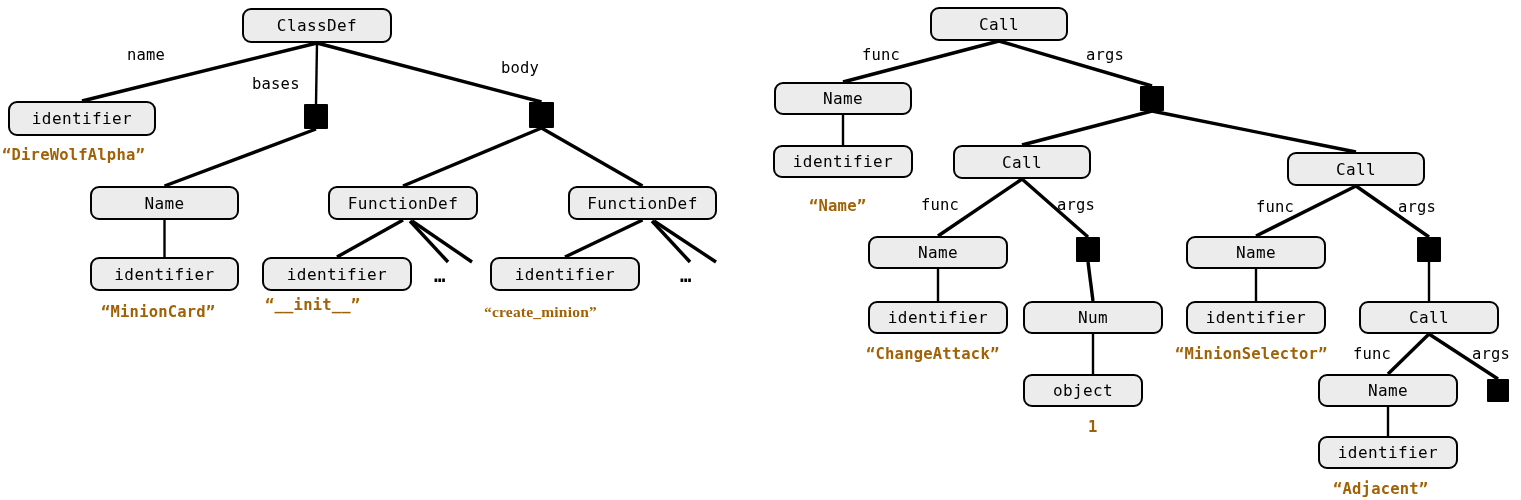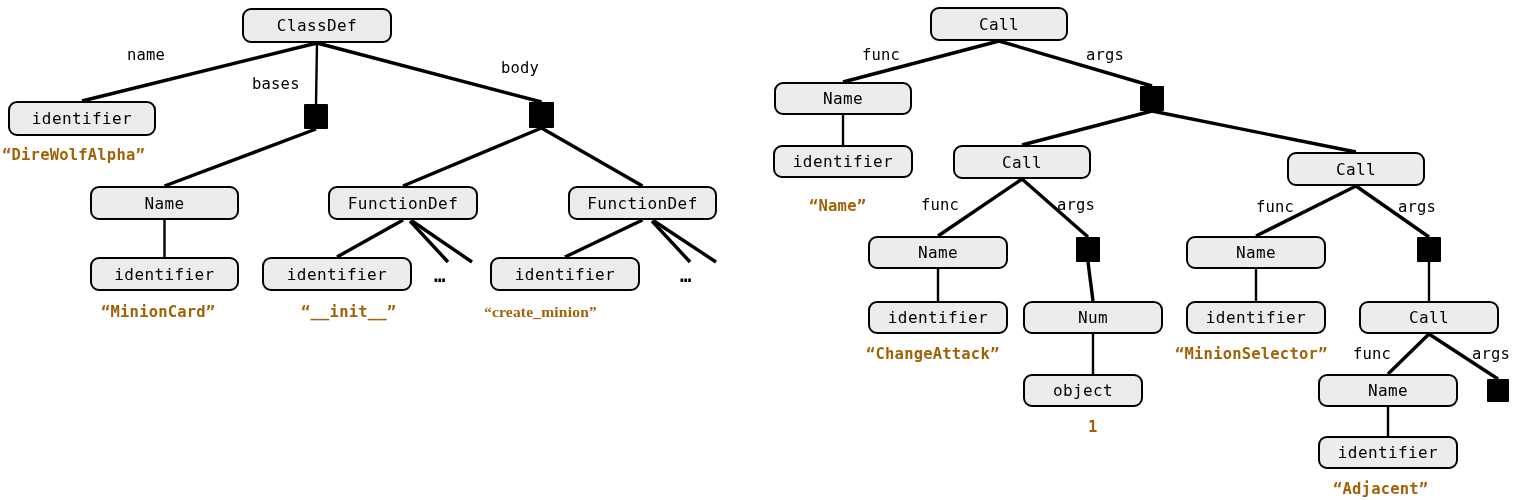--- a/index.html
+++ b/index.html
@@ -63,21 +63,21 @@
       <div class="node" style="left: 262px; top: 257px; width: 150px; height: 34px; background: rgb(236, 236, 236); border-color: rgb(0, 0, 0);">identifier</div>
       <div class="node" style="left: 568px; top: 186px; width: 149px; height: 34px; background: rgb(236, 236, 236); border-color: rgb(0, 0, 0);">FunctionDef</div>
       <div class="node" style="left: 490px; top: 257px; width: 150px; height: 34px; background: rgb(236, 236, 236); border-color: rgb(0, 0, 0);">identifier</div>
       <div class="bullet" style="left: 304px; top: 104px; width: 24px; height: 25px; background: rgb(0, 0, 0);"></div>
       <div class="bullet" style="left: 529px; top: 102px; width: 25px; height: 26px; background: rgb(0, 0, 0);"></div>
       <div class="edgelabel" style="left: 127px; top: 46px;">name</div>
       <div class="edgelabel" style="left: 252px; top: 75px;">bases</div>
       <div class="edgelabel" style="left: 463px; top: 59px; margin-left: 38px;">body</div>
       <div class="strlabel" style="left: 2px; top: 146px;">“DireWolfAlpha”</div>
       <div class="strlabel" style="left: 101px; top: 303px;">“MinionCard”</div>
-      <div class="strlabel" style="left: 265px; top: 303px; margin-left: 36px;">“__init__”</div>
+      <div class="strlabel" style="left: 265px; top: 296px;">“__init__”</div>
       <div class="strlabel" style="left: 484px; top: 303px; font-family: Liberation Serif, serif;">“create_minion”</div>
       <div class="ellipsis" style="left: 434px; top: 264px;">…</div>
       <div class="ellipsis" style="left: 680px; top: 264px;">…</div>
       <div class="node" style="left: 930px; top: 7px; width: 138px; height: 34px; background: rgb(236, 236, 236); border-color: rgb(0, 0, 0);">Call</div>
       <div class="node" style="left: 774px; top: 82px; width: 138px; height: 33px; background: rgb(236, 236, 236); border-color: rgb(0, 0, 0);">Name</div>
       <div class="node" style="left: 773px; top: 145px; width: 140px; height: 33px; background: rgb(236, 236, 236); border-color: rgb(0, 0, 0);">identifier</div>
       <div class="node" style="left: 953px; top: 145px; width: 138px; height: 34px; background: rgb(236, 236, 236); border-color: rgb(0, 0, 0);">Call</div>
       <div class="node" style="left: 868px; top: 236px; width: 140px; height: 33px; background: rgb(236, 236, 236); border-color: rgb(0, 0, 0);">Name</div>
       <div class="node" style="left: 868px; top: 301px; width: 140px; height: 33px; background: rgb(236, 236, 236); border-color: rgb(0, 0, 0);">identifier</div>
       <div class="node" style="left: 1023px; top: 301px; width: 140px; height: 33px; background: rgb(236, 236, 236); border-color: rgb(0, 0, 0);">Num</div>

